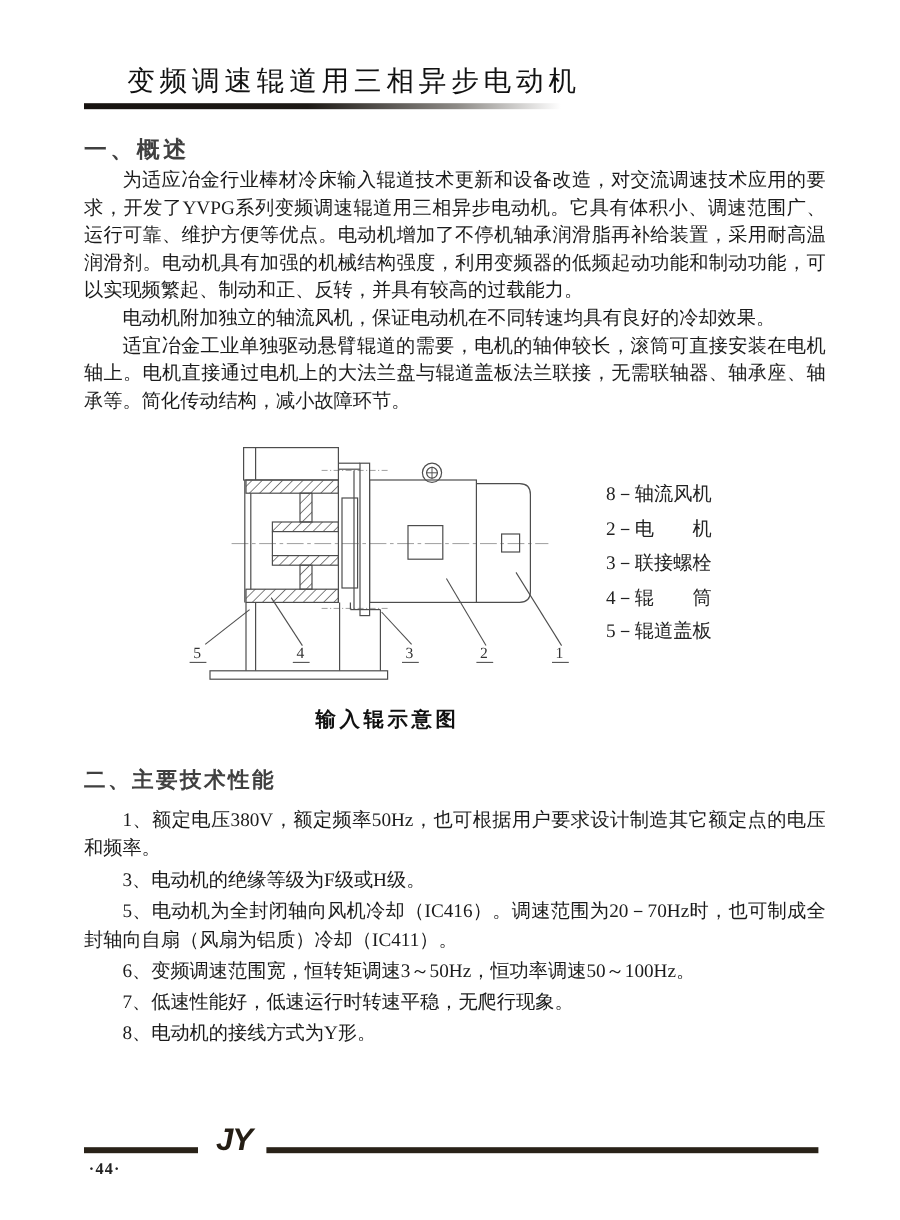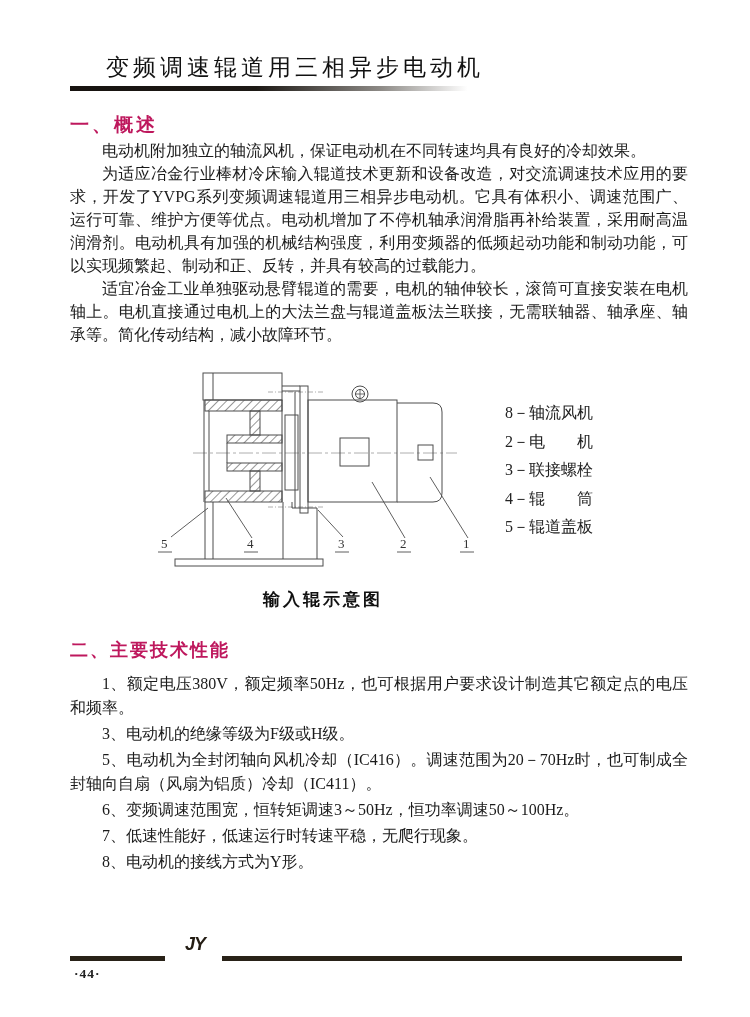--- a/index.html
+++ b/index.html
@@ -16,21 +16,21 @@
     white-space:nowrap;
     margin-left:36px;
   }
   .title-rule {
     position:absolute; left:70px; top:86px; width:414px; height:5px;
     background:linear-gradient(90deg,#171310 0%,#1d1915 45%,#8d8a86 75%,rgba(255,255,255,0) 96%);
   }
   .sec-heading {
     position:absolute; left:70px;
     font-family:Liberation Sans, sans-serif;
-    font-weight:700; color:#be185d; white-space:nowrap;text-align:center;
+    font-weight:700; color:#404040; white-space:nowrap;text-align:center;
   }
   .sec1 { top:112px; font-size:19px; letter-spacing:3px; }
   .sec2 { top:638px; font-size:18px; letter-spacing:2px; }
   .bodytext {
     position:absolute; left:70px; top:139px; width:618px;
     font-size:16px; line-height:23px; text-align:justify;
   }
   .bodytext p { margin:0; text-indent:2em; }
   .perf-list {
     position:absolute; left:70px; top:672px; width:618px;
@@ -46,41 +46,41 @@
     position:absolute; left:263px; top:588px;
     font-family:"Liberation Sans","DejaVu Sans",sans-serif;
     font-size:17px; font-weight:700; letter-spacing:3px; color:#111;
     white-space:nowrap;
   }
   .footer-rule-left  { position:absolute; left:70px;  top:956px; width:95px;  height:5px; background:#292218; }
   .footer-rule-right { position:absolute; left:222px; top:956px; width:460px; height:5px; background:#292218; }
   .footer-logo {
     position:absolute; left:170px; top:934px; width:50px; text-align:center;
     font-family:"Liberation Sans","DejaVu Sans",sans-serif;
-    font-size:18px; font-weight:900; font-style:italic; letter-spacing:-1px;
+    font-size:26px; font-weight:900; font-style:italic; letter-spacing:-1px;
     color:#241d14;
   }
   .page-number {
     position:absolute; left:74px; top:966px;
     font-size:13.5px; font-weight:700; color:#222; letter-spacing:1px;
   }
 </style>
 </head>
 <body>
 
 <div class="page">
 
   <div class="doc-title">变频调速辊道用三相异步电动机</div>
   <div class="title-rule"></div>
 
   <div class="sec-heading sec1">一、概述</div>
 
   <div class="bodytext">
+    <p>为适应冶金行业棒材冷床输入辊道技术更新和设备改造，对交流调速技术应用的要求，开发了YVPG系列变频调速辊道用三相异步电动机。它具有体积小、调速范围广、运行可靠、维护方便等优点。电动机增加了不停机轴承润滑脂再补给装置，采用耐高温润滑剂。电动机具有加强的机械结构强度，利用变频器的低频起动功能和制动功能，可以实现频繁起、制动和正、反转，并具有较高的过载能力。</p>
     <p>电动机附加独立的轴流风机，保证电动机在不同转速均具有良好的冷却效果。</p>
-    <p>为适应冶金行业棒材冷床输入辊道技术更新和设备改造，对交流调速技术应用的要求，开发了YVPG系列变频调速辊道用三相异步电动机。它具有体积小、调速范围广、运行可靠、维护方便等优点。电动机增加了不停机轴承润滑脂再补给装置，采用耐高温润滑剂。电动机具有加强的机械结构强度，利用变频器的低频起动功能和制动功能，可以实现频繁起、制动和正、反转，并具有较高的过载能力。</p>
     <p>适宜冶金工业单独驱动悬臂辊道的需要，电机的轴伸较长，滚筒可直接安装在电机轴上。电机直接通过电机上的大法兰盘与辊道盖板法兰联接，无需联轴器、轴承座、轴承等。简化传动结构，减小故障环节。</p>
   </div>
 
   <svg class="figure-svg" width="340" height="200" viewBox="0 0 340 200">
     <defs>
       <pattern id="hatch" width="6" height="6" patternUnits="userSpaceOnUse" patternTransform="rotate(45)">
         <line x1="0" y1="0" x2="0" y2="6" stroke="#6a6a6a" stroke-width="1.4"></line>
       </pattern>
     </defs>
 

